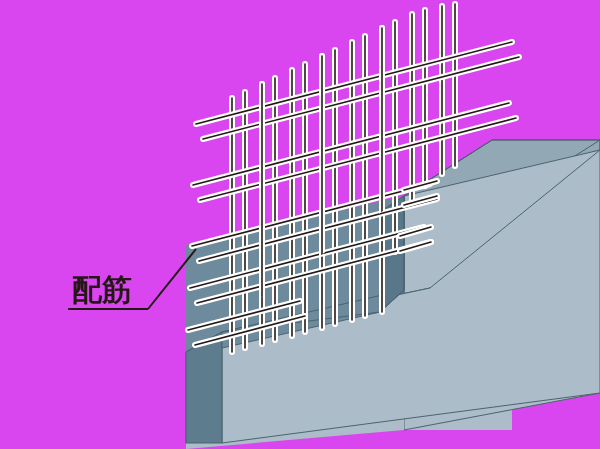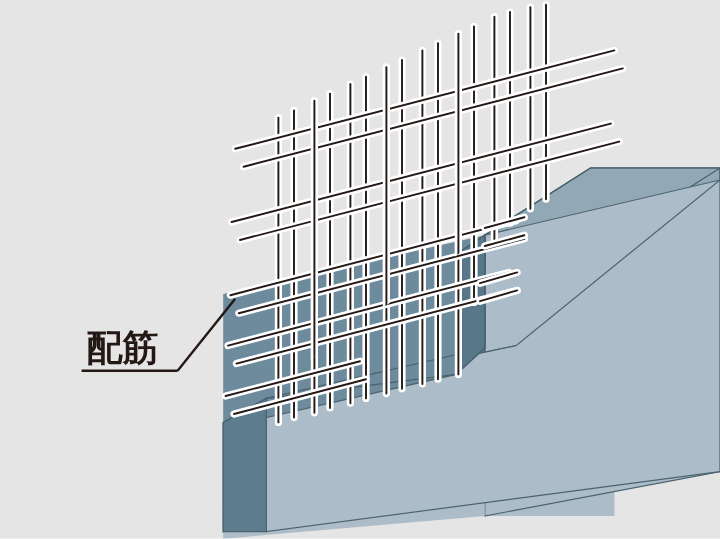--- a/index.html
+++ b/index.html
@@ -1,16 +1,16 @@
 <!DOCTYPE html>
 <html><head>
 <meta charset="utf-8">
 <style>
   html,body{margin:0;padding:0;background:#ffffff;}
-  #stage{position:relative;width:600px;height:449px;background:#e5e5e5;overflow:hidden;
+  #stage{position:relative;width:600px;height:449px;background:#d946ef;overflow:hidden;
          font-family:"DejaVu Sans","Liberation Sans",sans-serif;}
   #art{position:absolute;left:0;top:0;width:600px;height:449px;}
   .label-text{font-weight:700;}
 </style>
 </head>
 <body>
 
 <div id="stage">
 
   <svg id="art" viewBox="0 0 600 449">

